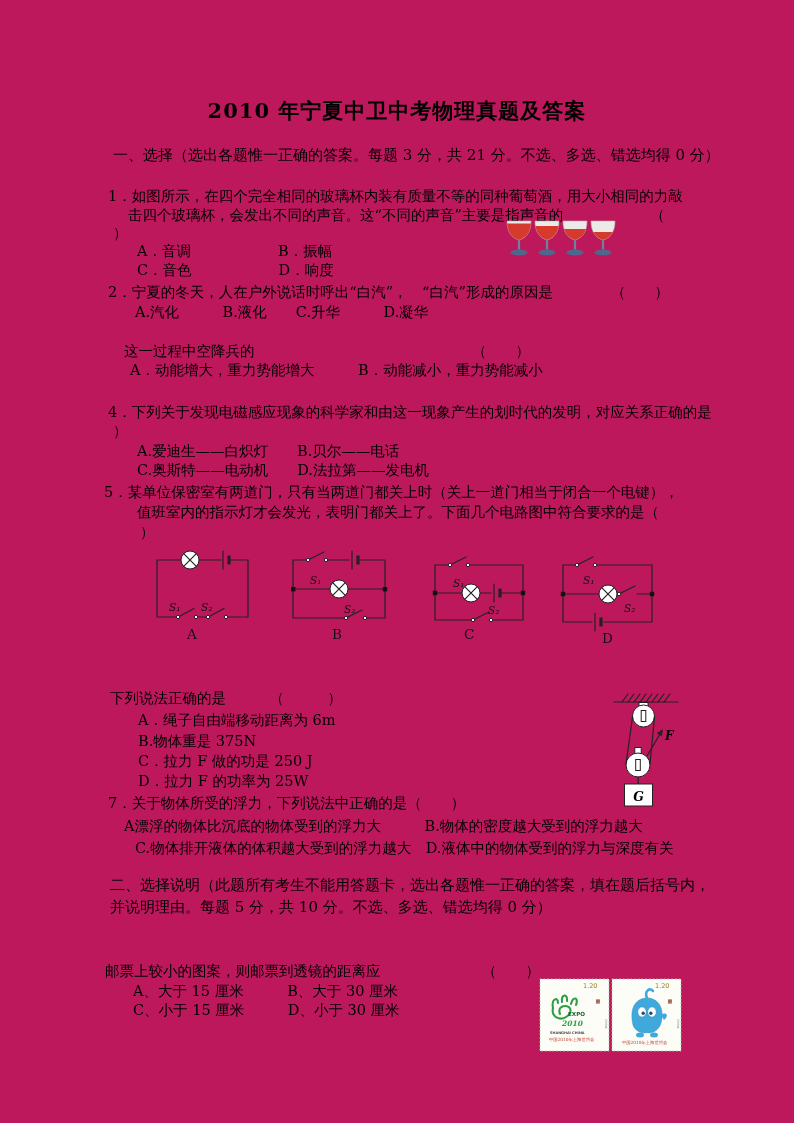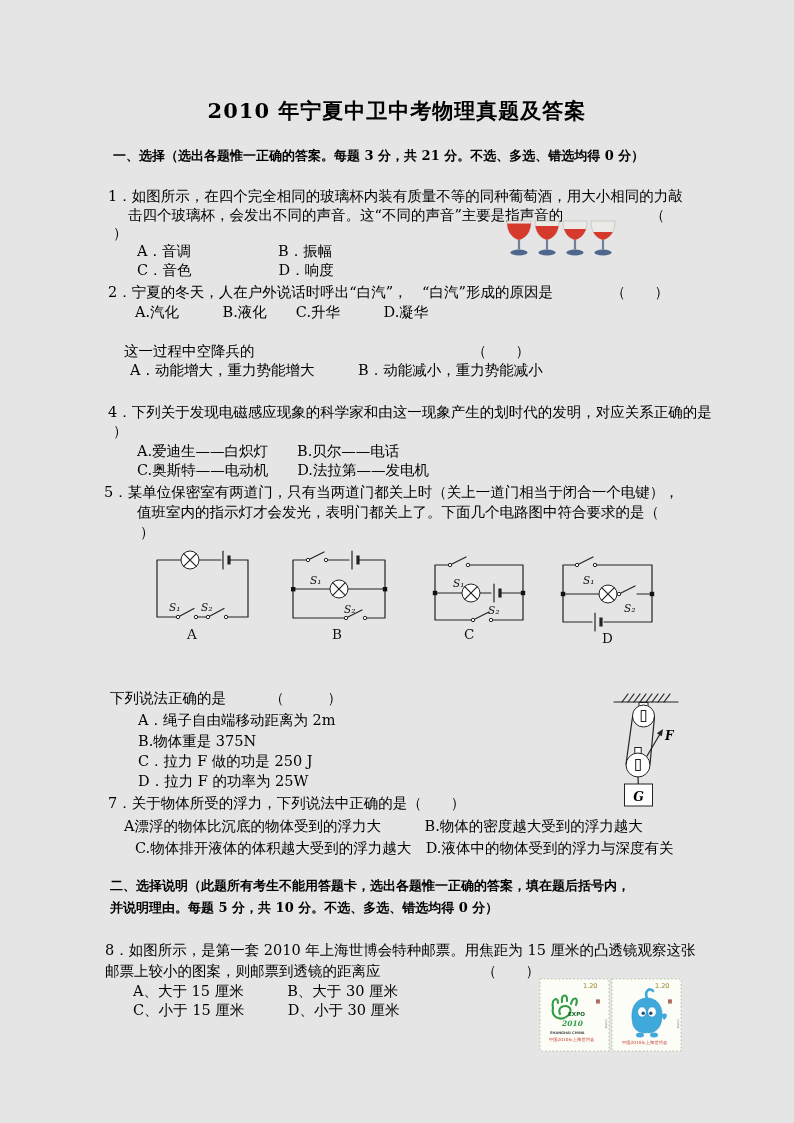--- a/index.html
+++ b/index.html
@@ -1,20 +1,20 @@
 <!DOCTYPE html>
 <html><head>
 <meta charset="utf-8">
 <style>
   html,body{margin:0;padding:0;background:#9a9a9a;}
-  .page{position:relative;width:794px;height:1123px;background:#e5e5e5;overflow:hidden;
+  .page{position:relative;width:794px;height:1123px;background:#be185d;overflow:hidden;
         font-family:"DejaVu Serif","Liberation Serif",serif;color:#000;}
   .t{position:absolute;font-size:14.5px;line-height:19px;white-space:pre;}
   .title{left:0;top:101px;width:794px;text-align:center;font-size:21px;font-weight:bold;letter-spacing:1px;}
-  .h{font-size:13px;font-weight:bold;}
+  .h{font-size:15px;font-weight:normal;}
   svg{position:absolute;overflow:visible;}
   svg text{font-family:"DejaVu Serif","Liberation Serif",serif;}
   .wire{stroke:#222;stroke-width:1.2;fill:none;stroke-linecap:round;}
   .thk{stroke:#222;stroke-width:3.2;fill:none;}
   .pv{fill:#fff;stroke:#222;stroke-width:1;}
   .jn{fill:#111;stroke:none;}
   .slabel{font-size:10.5px;font-style:italic;fill:#111;}
   .clabel{font-size:13.5px;fill:#111;}
   .ss{font-family:"DejaVu Sans","Liberation Sans",sans-serif;}
 </style>
@@ -193,21 +193,21 @@
       </g>
       <rect x="420.8" y="44.8" width="4.4" height="4.4" class="jn"></rect>
       <rect x="509.8" y="44.8" width="4.4" height="4.4" class="jn"></rect>
       <text x="443" y="37" class="slabel">S₁</text>
       <text x="484" y="65" class="slabel">S₂</text>
       <text x="462" y="96" class="clabel">D</text>
     </g>
   </svg>
 
   <div class="t" style="left:110px;top:689px">下列说法正确的是　　　（　　　）</div>
-  <div class="t" style="left:138px;top:711px">A．绳子自由端移动距离为 2m</div>
+  <div class="t" style="left:138px;top:711px">A．绳子自由端移动距离为 6m</div>
   <div class="t" style="left:138px;top:732px">B.物体重是 375N</div>
   <div class="t" style="left:138px;top:752px">C．拉力 F 做的功是 250 J</div>
   <div class="t" style="left:138px;top:772px">D．拉力 F 的功率为 25W</div>
 
   <svg style="left:606px;top:686px" width="84" height="124" viewBox="0 0 84 124">
     <g>
       <path class="wire" d="M8,16 H72" stroke-width="1.6"></path>
       <path class="wire" d="M16,16 L22,8 M22,16 L28,8 M28,16 L34,8 M34,16 L40,8 M40,16 L46,8 M46,16 L52,8 M52,16 L58,8 M58,16 L64,8" stroke-width="1.1"></path>
     </g>
     <g>
@@ -232,21 +232,20 @@
     <text x="32.5" y="114.5" font-size="12.5" font-style="italic" font-weight="bold" text-anchor="middle">G</text>
   </svg>
 
   <div class="t" style="left:108px;top:794px">7．关于物体所受的浮力，下列说法中正确的是（　　）</div>
   <div class="t" style="left:124px;top:817px">A漂浮的物体比沉底的物体受到的浮力大　　　B.物体的密度越大受到的浮力越大</div>
   <div class="t" style="left:135px;top:839px">C.物体排开液体的体积越大受到的浮力越大　D.液体中的物体受到的浮力与深度有关</div>
 
   <div class="t h" style="left:110px;top:876px">二、选择说明（此题所有考生不能用答题卡，选出各题惟一正确的答案，填在题后括号内，</div>
   <div class="t h" style="left:110px;top:898px">并说明理由。每题 5 分，共 10 分。不选、多选、错选均得 0 分）</div>
 
-  <div class="t" style="left:105px;top:941px">8．如图所示，是第一套 2010 年上海世博会特种邮票。用焦距为 15 厘米的凸透镜观察这张</div>
   <div class="t" style="left:105px;top:962px">邮票上较小的图案，则邮票到透镜的距离应　　　　　　　（　　）</div>
   <div class="t" style="left:133px;top:982px">A、大于 15 厘米　　　B、大于 30 厘米</div>
   <div class="t" style="left:133px;top:1001px">C、小于 15 厘米　　　D、小于 30 厘米</div>
 
   <svg style="left:537px;top:975px" width="148" height="82" viewBox="0 0 148 82">
 
     <g>
       <rect x="3" y="4" width="69" height="72" fill="#fdfdf8" stroke="#a9c49e" stroke-width="1" stroke-dasharray="1.5,2.2"></rect>
       <text x="46" y="13" font-size="6.5" class="ss" fill="#97851f">1.20</text>
       <g stroke="#2f9e44" stroke-width="2.1" fill="none" stroke-linecap="round">

